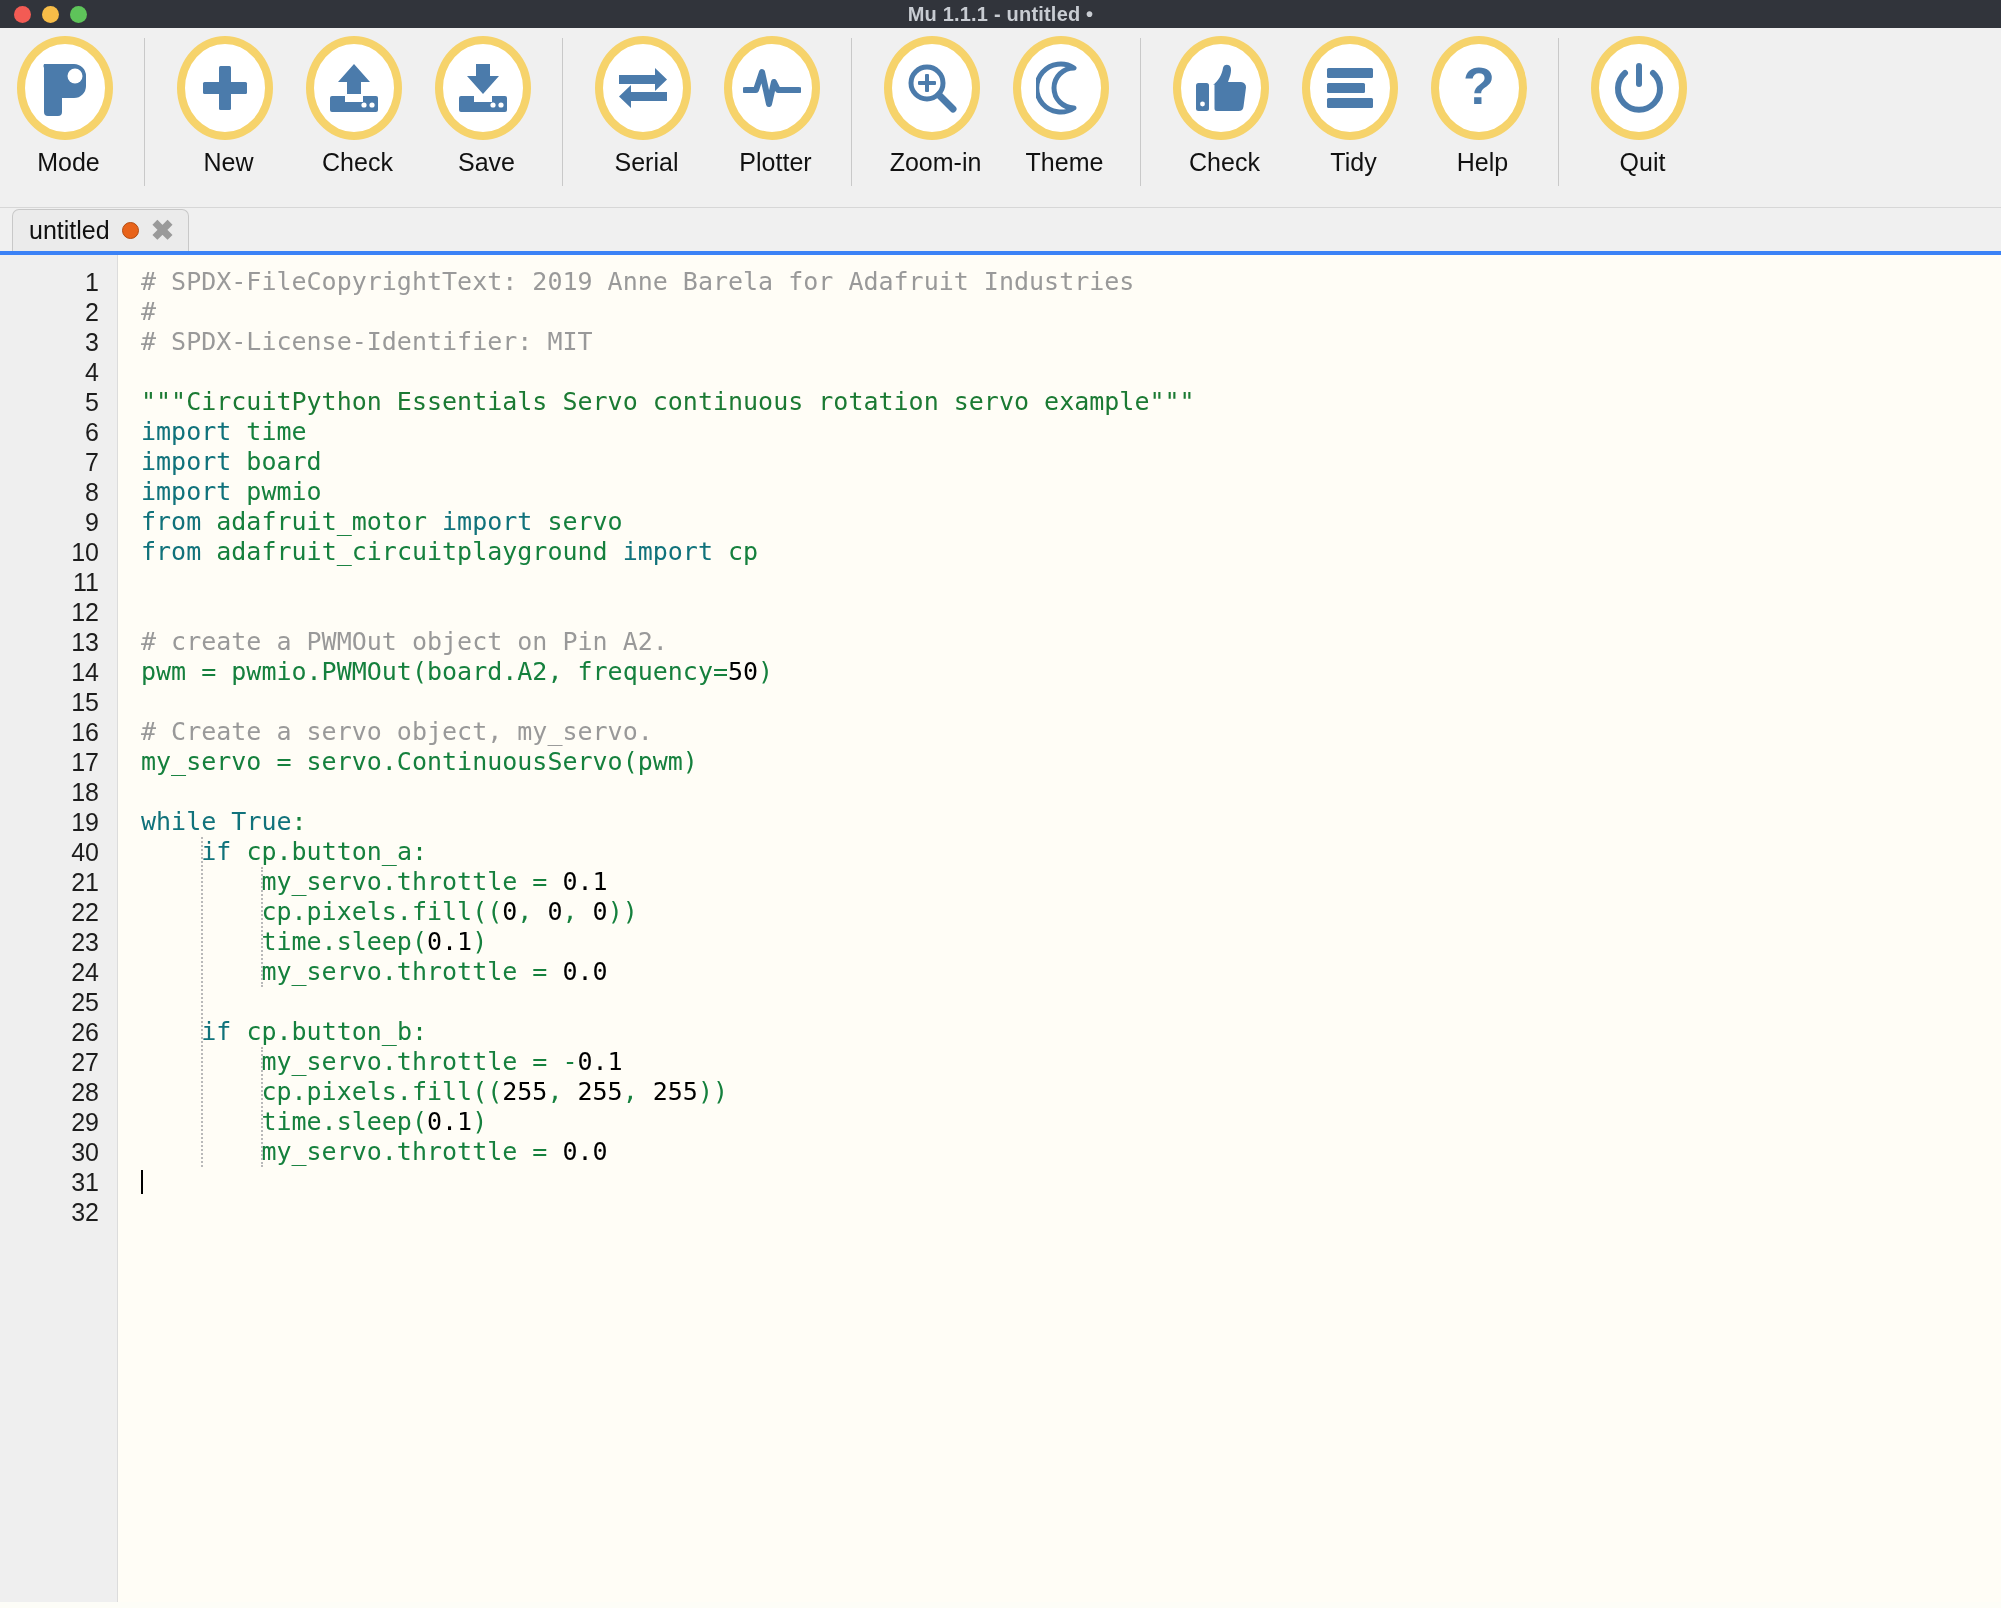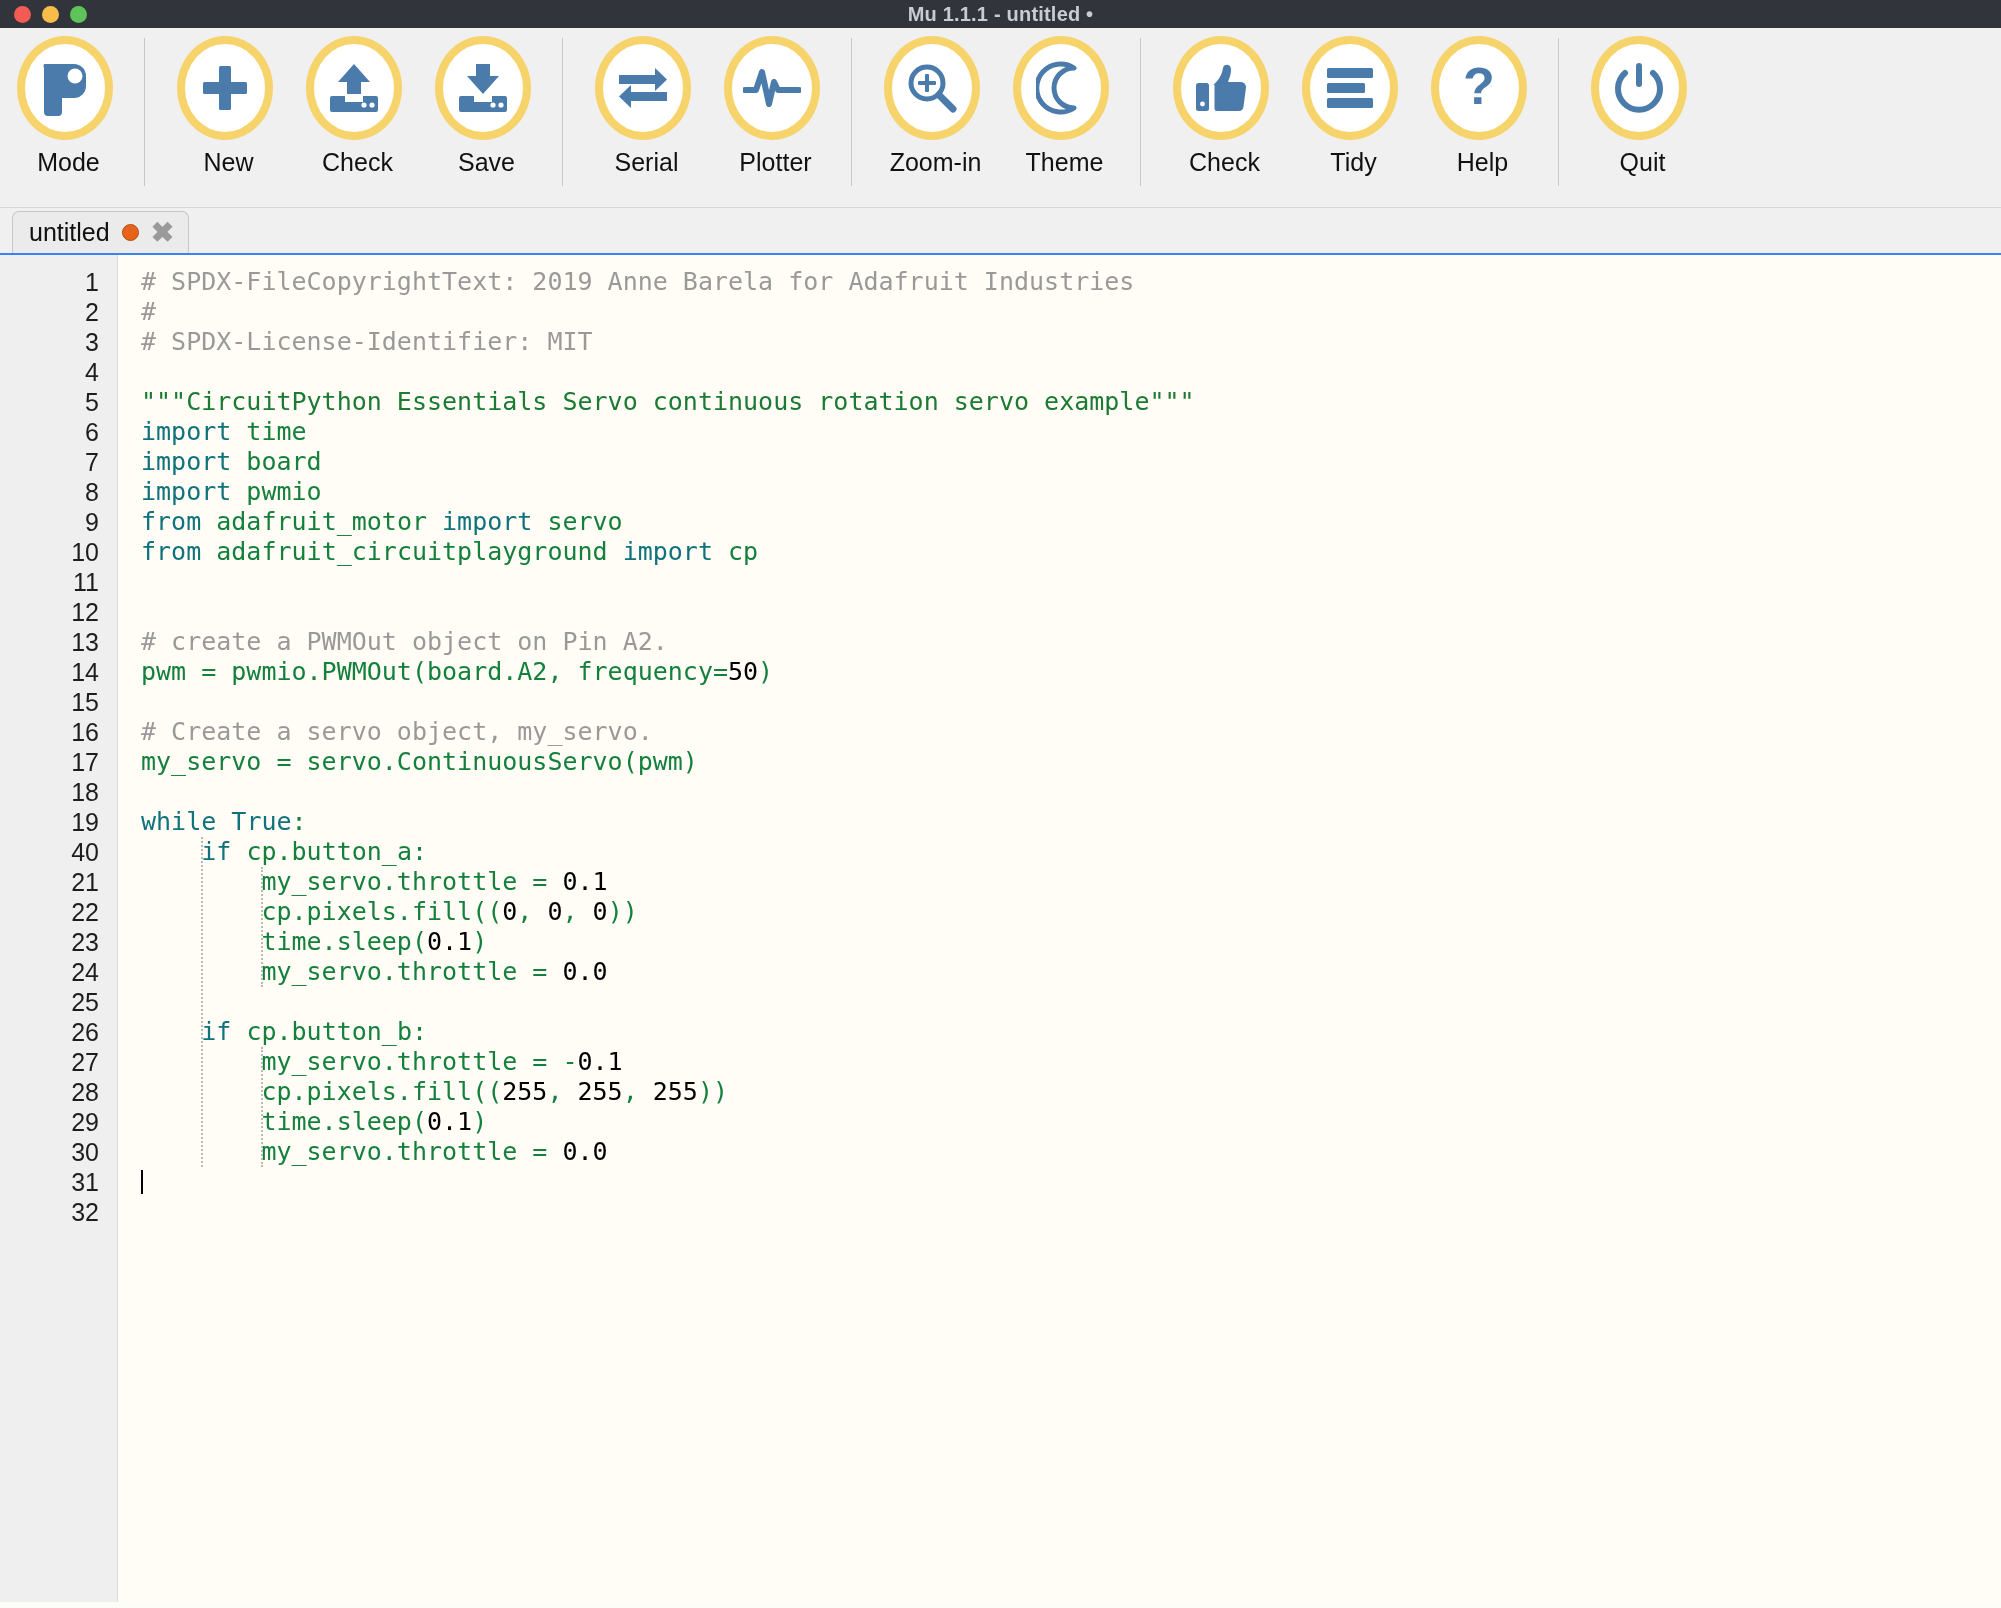--- a/index.html
+++ b/index.html
@@ -81,21 +81,21 @@
     color: #111111;
     font-family: "Liberation Sans", sans-serif;
     line-height: 1;
     margin-left: 8px;
   }
 
   
   #tabbar {
     height: 47px;
     background: #f0f0f0;
-    border-bottom: 2px solid #3b82f6;
+    border-bottom: 4px solid #3b82f6;
     display: flex;
     align-items: flex-end;
     padding-left: 12px;
   }
   .tab {
     display: flex;
     align-items: center;
     gap: 12px;
     height: 42px;
     padding: 0 14px 0 16px;

